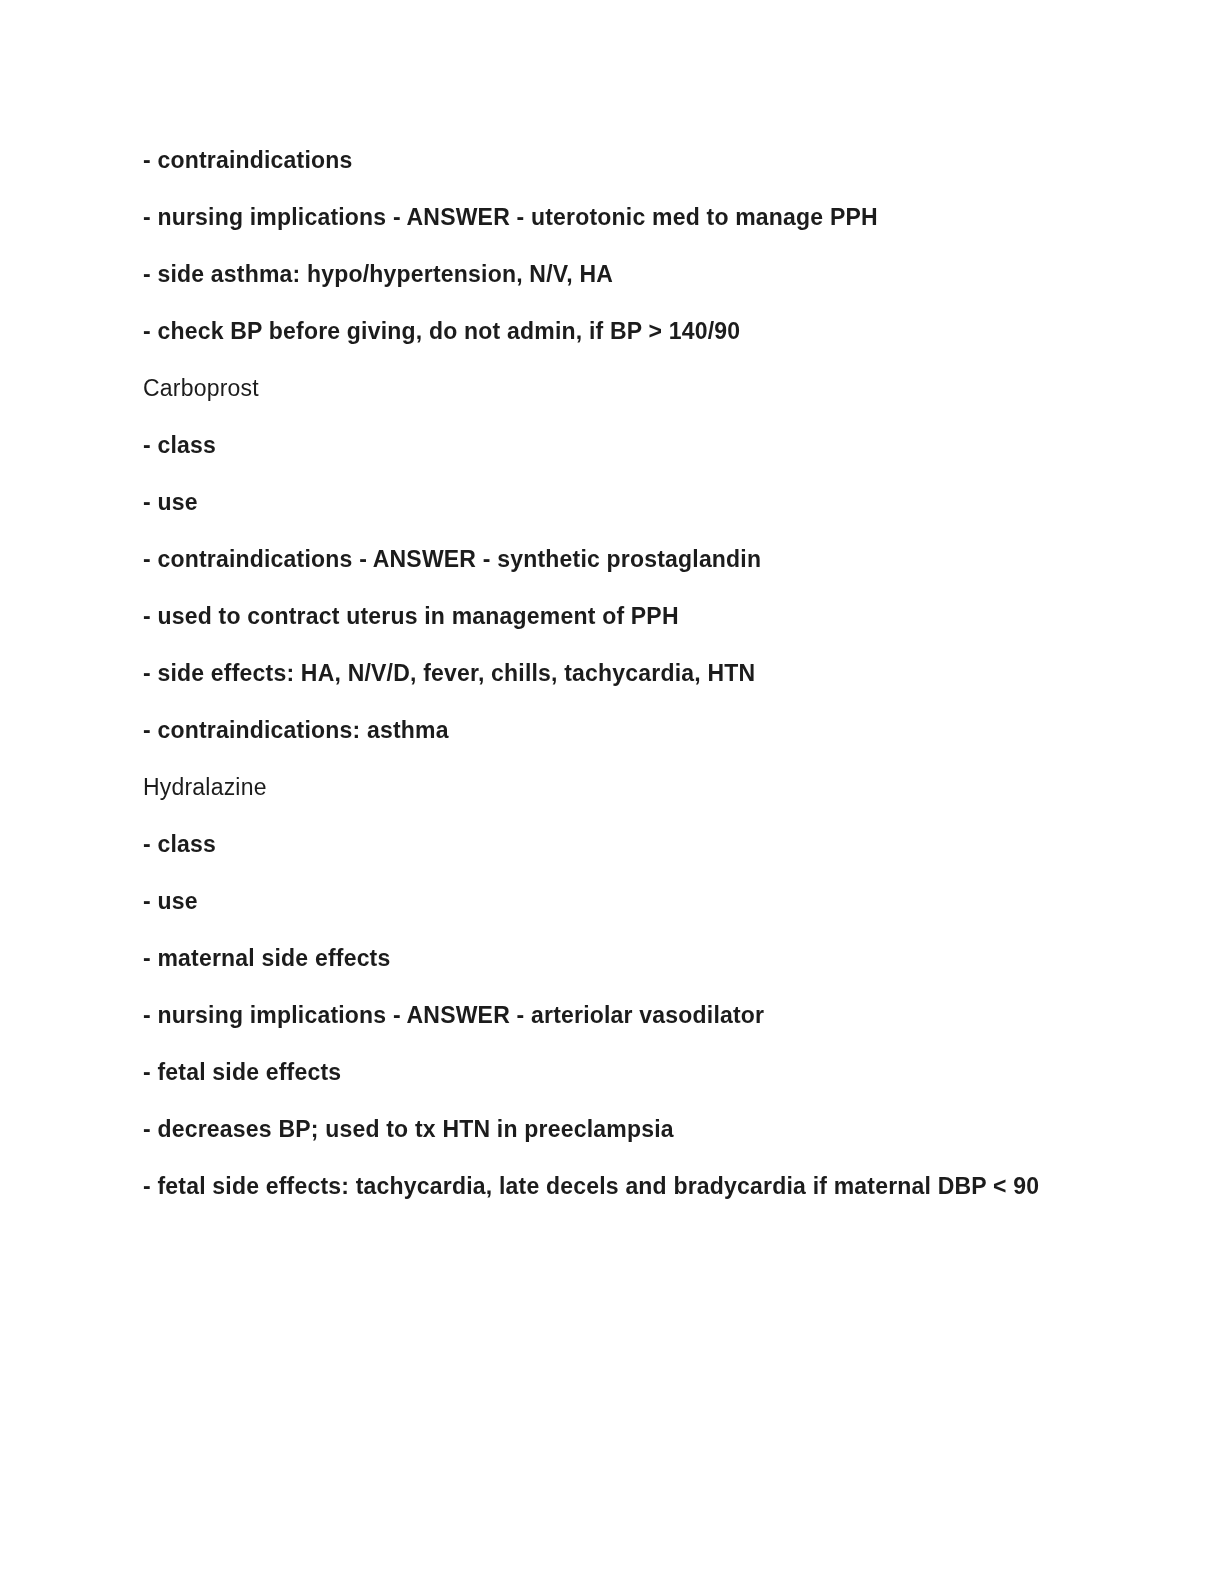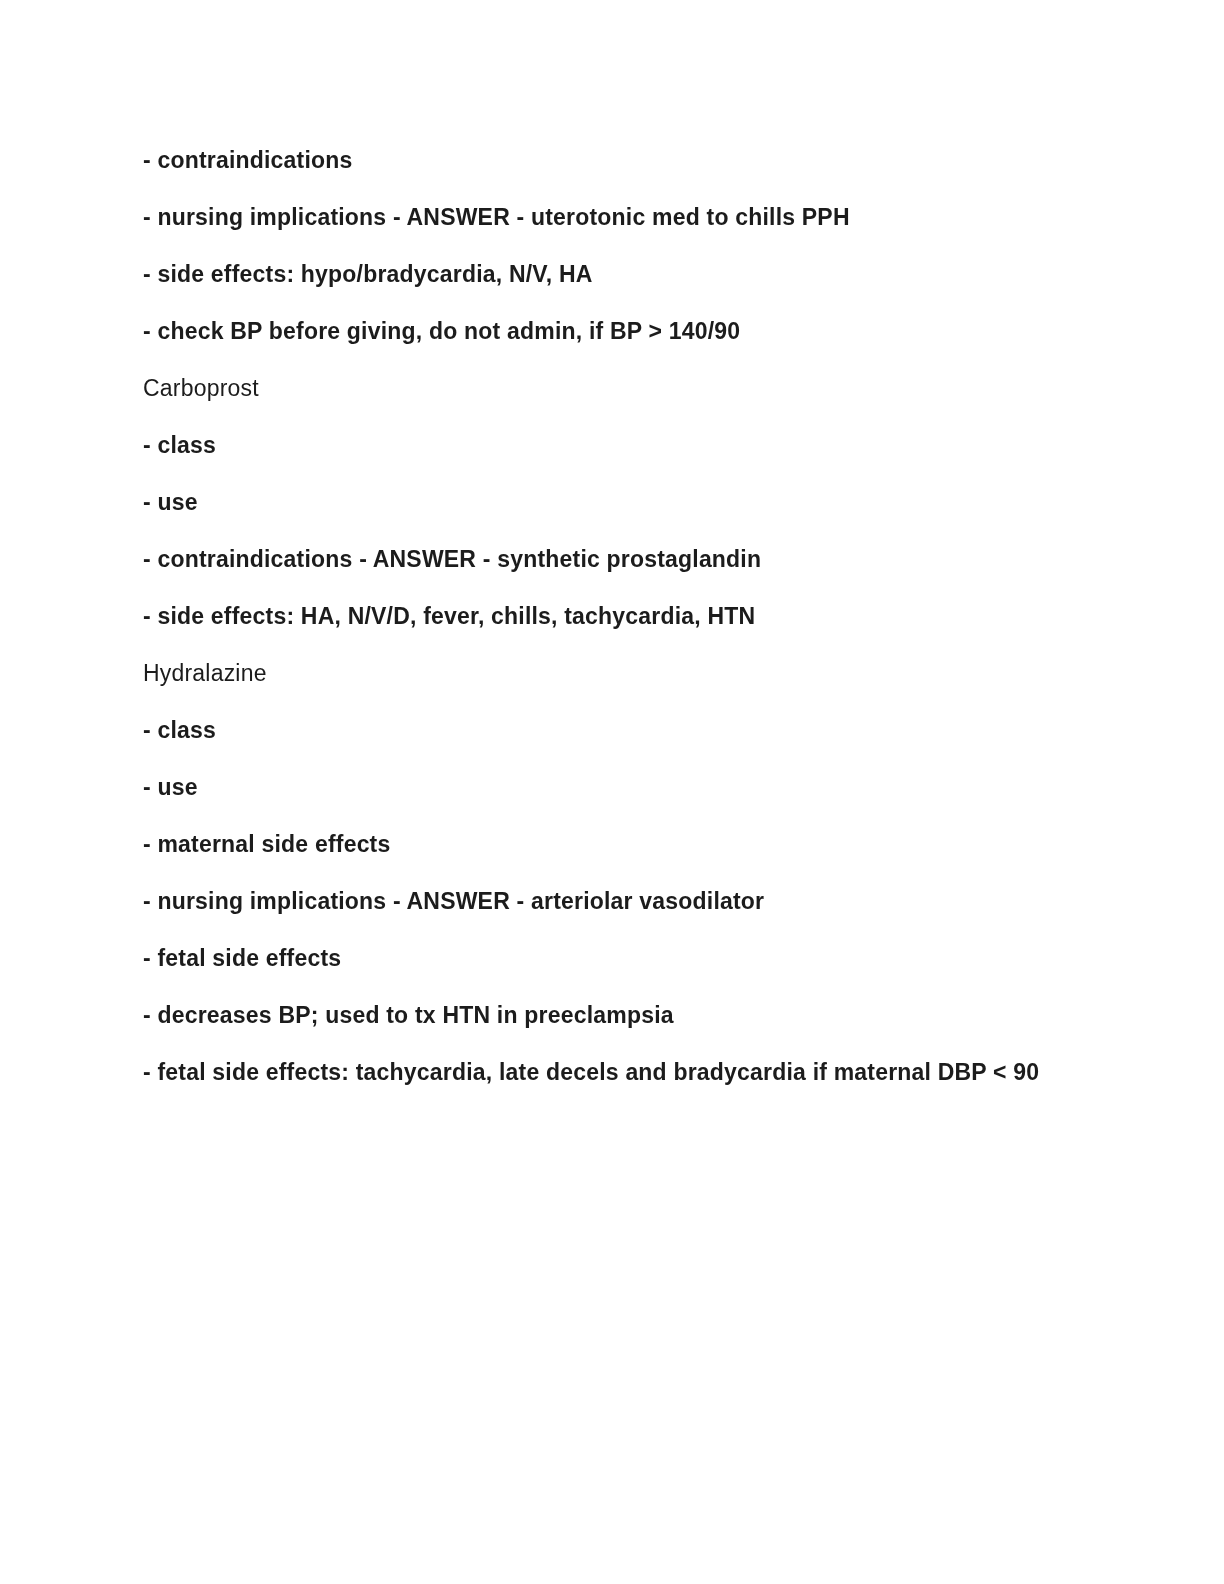--- a/index.html
+++ b/index.html
@@ -33,28 +33,30 @@
     
     font-weight: 400;
   }
 </style>
 </head>
 <body>
 
 <div class="page">
   <div class="doc-body">
     <p>- contraindications</p>
-    <p>- nursing implications - ANSWER - uterotonic med to chills PPH</p>
-    <p>- side effects: hypo/bradycardia, N/V, HA</p>
+    <p>- nursing implications - ANSWER - uterotonic med to manage PPH</p>
+    <p>- side asthma: hypo/hypertension, N/V, HA</p>
     <p>- check BP before giving, do not admin, if BP &gt; 140/90</p>
     <p class="heading">Carboprost</p>
     <p>- class</p>
     <p>- use</p>
     <p>- contraindications - ANSWER - synthetic prostaglandin</p>
+    <p>- used to contract uterus in management of PPH</p>
     <p>- side effects: HA, N/V/D, fever, chills, tachycardia, HTN</p>
+    <p>- contraindications: asthma</p>
     <p class="heading">Hydralazine</p>
     <p>- class</p>
     <p>- use</p>
     <p>- maternal side effects</p>
     <p>- nursing implications - ANSWER - arteriolar vasodilator</p>
     <p>- fetal side effects</p>
     <p>- decreases BP; used to tx HTN in preeclampsia</p>
     <p>- fetal side effects: tachycardia, late decels and bradycardia if maternal DBP &lt; 90</p>
   </div>
 </div>

